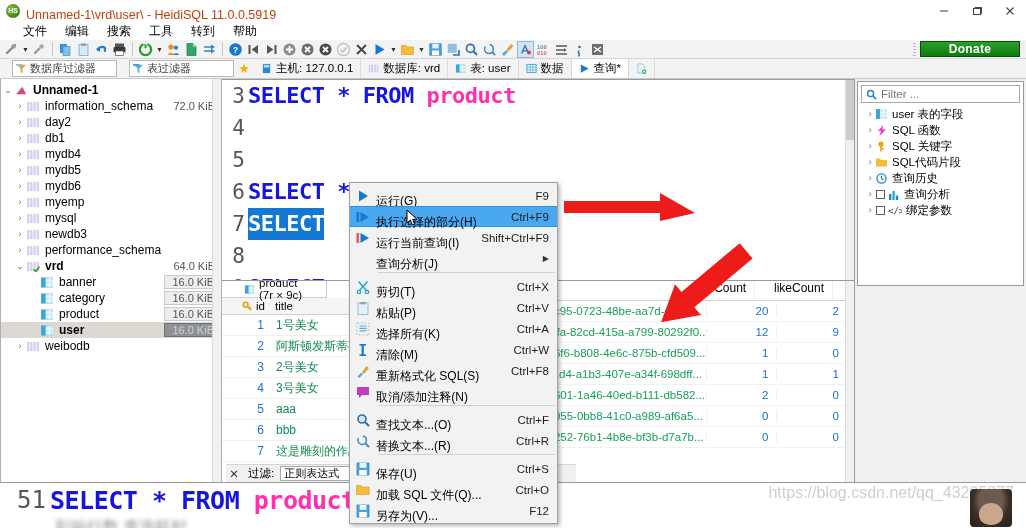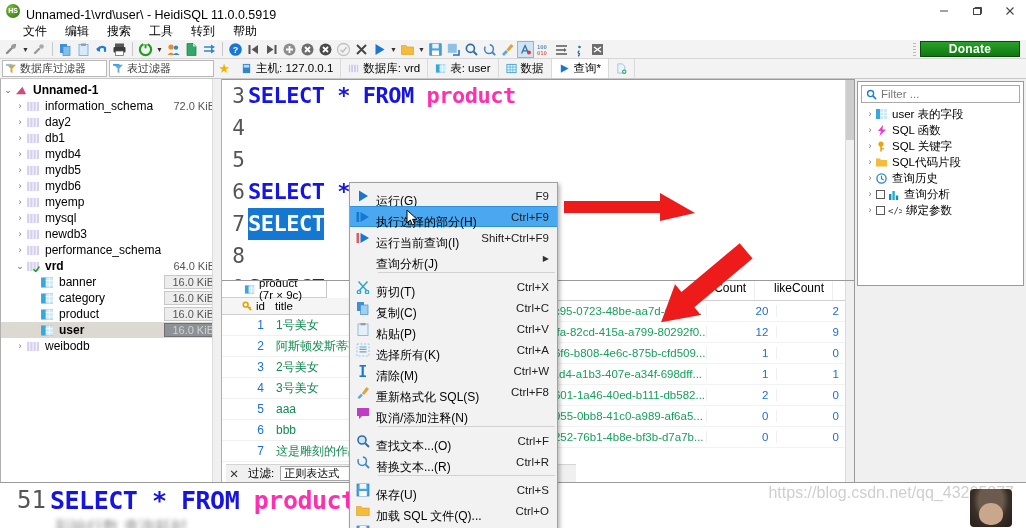--- a/index.html
+++ b/index.html
@@ -18,21 +18,21 @@
   .titlebar{
     height:22px; background:#ffffff; display:flex; align-items:center;
     position:relative;
   }
   .title-icon{
     width:14px;height:14px;border-radius:50%;
     background:radial-gradient(circle at 35% 35%,#7bbf3a,#2d6b14);
     margin-left:6px;margin-right:6px;flex:none;
     font-size:7px;color:#fff;text-align:center;line-height:14px;font-weight:bold;
   }
-  .title-text{ font-size:12.5px; color:#000000; white-space:nowrap;margin-top:8px; }
+  .title-text{ font-size:12.5px; color:#c2410c; white-space:nowrap;margin-top:8px; }
   .win-btns{ position:absolute; right:0; top:0; height:22px; display:flex; }
   .win-btn{ width:33px; height:22px; display:flex; align-items:center; justify-content:center;
             font-size:12px; color:#444; }
   .win-btn svg{ display:block; }
 
   
   .menubar{
     height:18px; background:#fff; display:flex; align-items:center;
     padding-left:21px; gap:14px; font-size:12px;
   }
@@ -59,21 +59,21 @@
   }
   .donate-grip{position:absolute;right:110px;top:3px;width:3px;height:13px;
     background:repeating-linear-gradient(#bbb 0 1px,transparent 1px 3px);}
 
   
   .secondbar{
     height:20px;background:#f3f3f3;border-bottom:1px solid #c8c8c8;
     display:flex;align-items:stretch;font-size:11.5px;
   }
   .filterbox{
-    width:105px;border:1px solid #b9b9b9;background:#fff;margin:1px 0 1px 2px;
+    width:105px;border:1px solid #b9b9b9;background:#fff;margin:1px 0 1px 12px;
     display:flex;align-items:center;gap:3px;padding-left:3px;color:#3b3b3b;
     font-size:11px;
   }
   .star{ width:20px;display:flex;align-items:center;justify-content:center;color:#f5b301;font-size:13px; }
   .tabs{ display:flex;align-items:stretch;gap:0; }
   .tab{
     display:flex;align-items:center;gap:4px;padding:0 7px;font-size:11.5px;
     border-right:1px solid #dadada;white-space:nowrap;
   }
   .tab.active{ background:#ffffff; }
@@ -949,30 +949,20 @@
           <circle cx="3" cy="12" r="1.7" fill="none" stroke="#2aa8c9" stroke-width="1.3"></circle>
           <circle cx="11" cy="12" r="1.7" fill="none" stroke="#2aa8c9" stroke-width="1.3"></circle>
         </svg>
       </span>
       <span class="ctx-lbl">剪切(T)</span>
       <span class="ctx-key">Ctrl+X</span>
     </div>
     <div class="ctx-item">
       <span class="ctx-ic">
         <svg width="14" height="14" viewBox="0 0 14 14">
-          <rect x="1" y="1" width="7" height="9" fill="#3e8fd6"></rect>
-          <rect x="4.5" y="4" width="7.5" height="9.5" fill="#9fd0ee" stroke="#3e8fd6" stroke-width=".7"></rect>
-        </svg>
-      </span>
-      <span class="ctx-lbl">复制(C)</span>
-      <span class="ctx-key">Ctrl+C</span>
-    </div>
-    <div class="ctx-item">
-      <span class="ctx-ic">
-        <svg width="14" height="14" viewBox="0 0 14 14">
           <rect x="2" y="2" width="10" height="11.5" fill="#e4f1fa" stroke="#8ab6d8" stroke-width=".9"></rect>
           <rect x="4.5" y="1" width="5" height="2.3" fill="#9a9a9a"></rect>
         </svg>
       </span>
       <span class="ctx-lbl">粘贴(P)</span>
       <span class="ctx-key">Ctrl+V</span>
     </div>
     <div class="ctx-item">
       <span class="ctx-ic">
         <svg width="14" height="14" viewBox="0 0 14 14">

